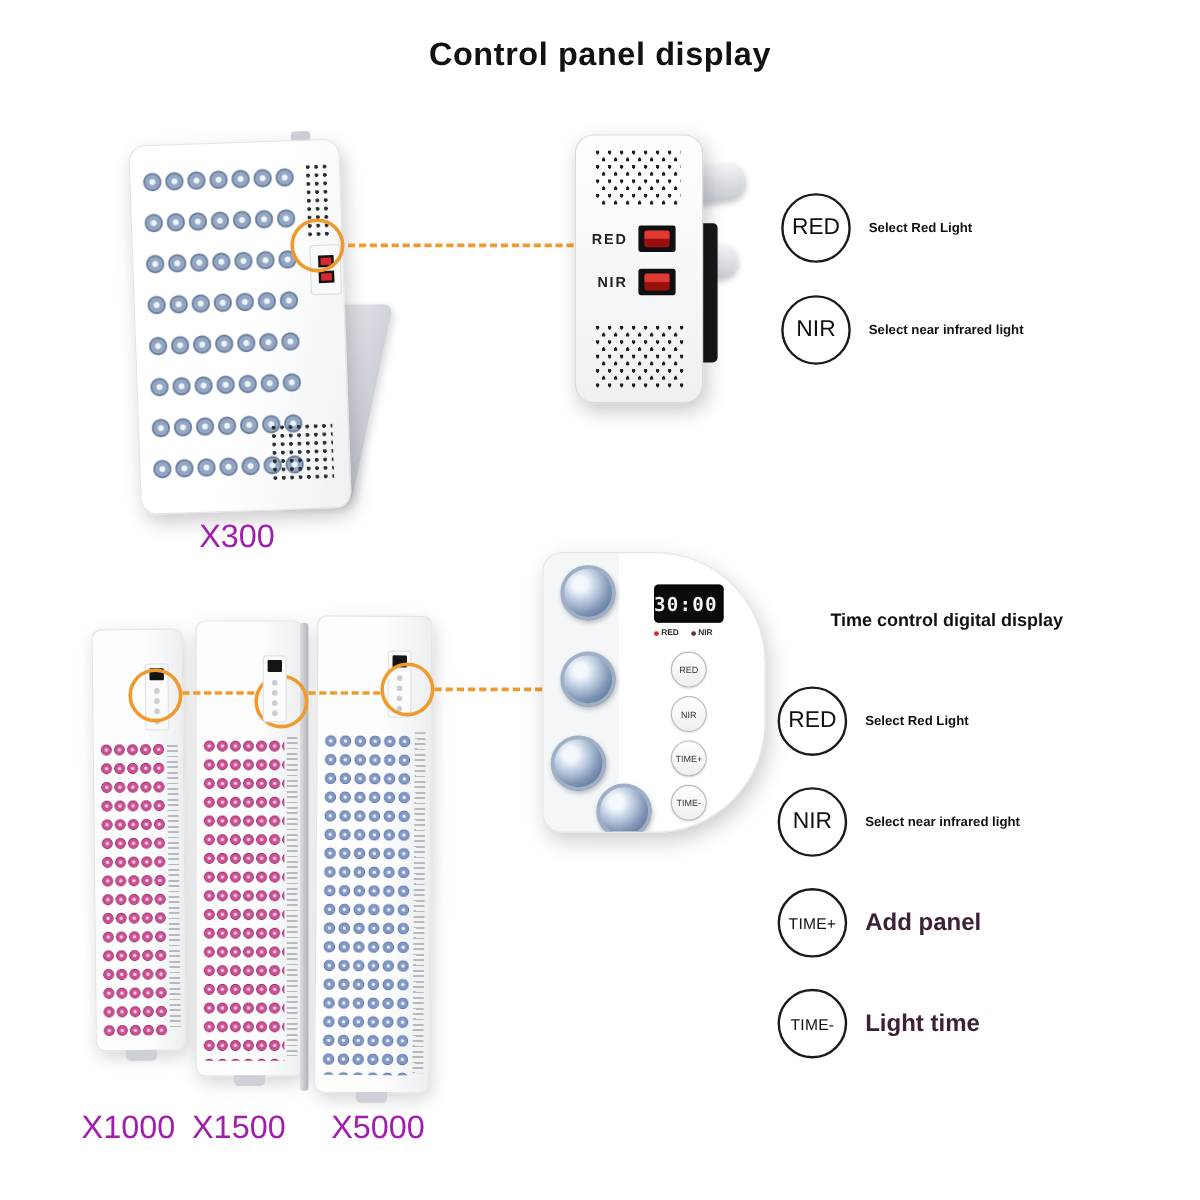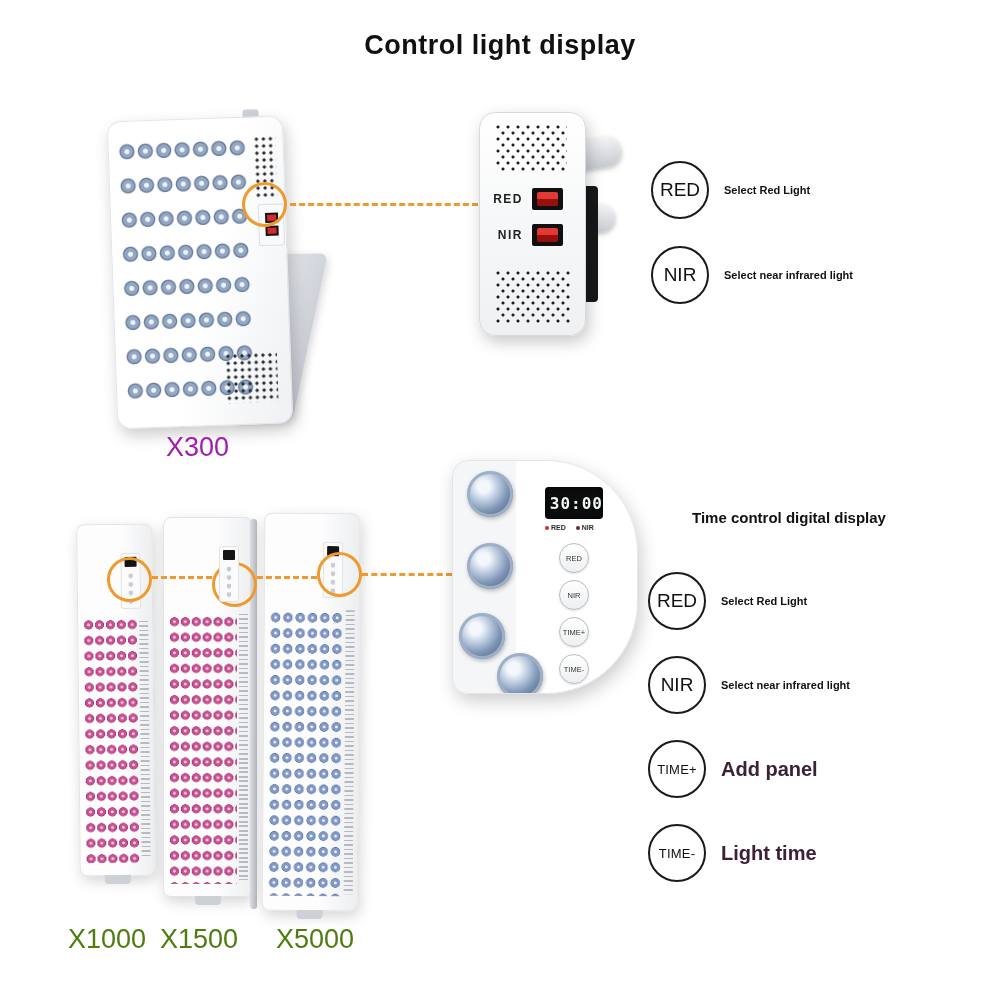--- a/index.html
+++ b/index.html
@@ -72,46 +72,46 @@
   .tower-vent { position:absolute; right:4px; top:96px; bottom:16px; width:9px; z-index:1;
       background-image: repeating-linear-gradient(to bottom, #b6b9bf 0 1.5px, transparent 1.5px 4.5px); }
   .tower-head { position:absolute; top:28px; width:20px; height:56px; background:#fbfbfc; border:1px solid #e2e3e6; border-radius:3px; z-index:2; }
   .t1000 .tower-head { left:58%; }
   .t1500 .tower-head { left:62%; }
   .t5000 .tower-head { left:62%; }
   .tower-head::before { content:""; position:absolute; left:3px; right:3px; top:3px; height:10px; background:#141414; border-radius:1px; }
   .tower-head::after { content:""; position:absolute; left:50%; transform:translateX(-50%); top:18px; width:6px; height:34px;
       background-image: radial-gradient(circle 2.6px at 3px 4px, #c9cdd3 0 2.2px, transparent 2.6px); background-size:6px 8.5px; }
   .t1500-pole { position:absolute; left:250px; top:519px; width:7px; height:390px; background:linear-gradient(90deg,#dcdee1,#b4b8be); border-radius:3px; }
-  .tower-label { position:absolute; font-size:27px; color:#4d7c0f; }
+  .tower-label { position:absolute; font-size:27px; color:#a21caf; }
 
   
   .zoomdisp { position:absolute; left:452px; top:460px; width:186px; height:234px; overflow:hidden;
       background:linear-gradient(90deg,#f4f6f8 0 34%, #ffffff 34%);
       border:1px solid #e3e5e8; border-radius:16px 92px 92px 16px; box-shadow:3px 7px 18px rgba(0,0,0,.2); }
   .lens { position:absolute; width:46px; height:46px; border-radius:50%;
       background: radial-gradient(circle at 36% 34%, #f4f8fd 0 14%, #bccbe0 34%, #7e94b4 58%, #62789a 76%, #92a5bf 100%);
       box-shadow: inset 0 0 0 3px #9fb0c6, 1px 2px 4px rgba(0,0,0,.25); }
-  .digi { position:absolute; left:92px; top:26px; width:58px; height:32px; background:#0b0c0d; border-radius:4px; display:flex; align-items:center; justify-content:flex-end; box-shadow: inset 0 0 5px #000; }
+  .digi { position:absolute; left:92px; top:26px; width:58px; height:32px; background:#0b0c0d; border-radius:4px; display:flex; align-items:center; justify-content:flex-start; box-shadow: inset 0 0 5px #000; }
   .digi span { font-family:"DejaVu Sans Mono",monospace; font-weight:700; font-size:16px; color:#eef8f1; letter-spacing:1px; }
   .digi-ind { position:absolute; left:92px; top:63px; display:flex; gap:10px; align-items:center; font-size:7px; color:#2c2c2c; font-weight:700; }
   .digi-ind .ind { display:flex; align-items:center; gap:2px; }
   .dot { width:4px; height:4px; border-radius:50%; }
   .dot-red { background:#d6292b; } .dot-dark { background:#6b2b2b; }
   .panel-btn { position:absolute; left:106px; width:30px; height:30px; border-radius:50%; border:1px solid #b7bbc1; background:linear-gradient(180deg,#ffffff,#edeff1); display:flex; align-items:center; justify-content:center; font-size:7.5px; color:#333; box-shadow:0 1px 2px rgba(0,0,0,.12); }
   .pb1 { top:82px; } .pb2 { top:119px; } .pb3 { top:156px; } .pb4 { top:193px; }
 
   .section-heading { position:absolute; left:692px; top:509px; font-size:15px; font-weight:700; color:#111; }
 </style>
 </head>
 <body>
 
 <div class="canvas">
 
-  <h1 class="page-title">Control light display</h1>
+  <h1 class="page-title">Control panel display</h1>
 
   <div class="x300">
     <div class="x300-stand"></div>
     <div class="x300-nub"></div>
     <div class="x300-body"></div>
     <div class="x300-leds"></div>
     <div class="x300-vent vent-top"></div>
     <div class="x300-ctrl">
       <div class="sw"></div>
       <div class="sw"></div>

